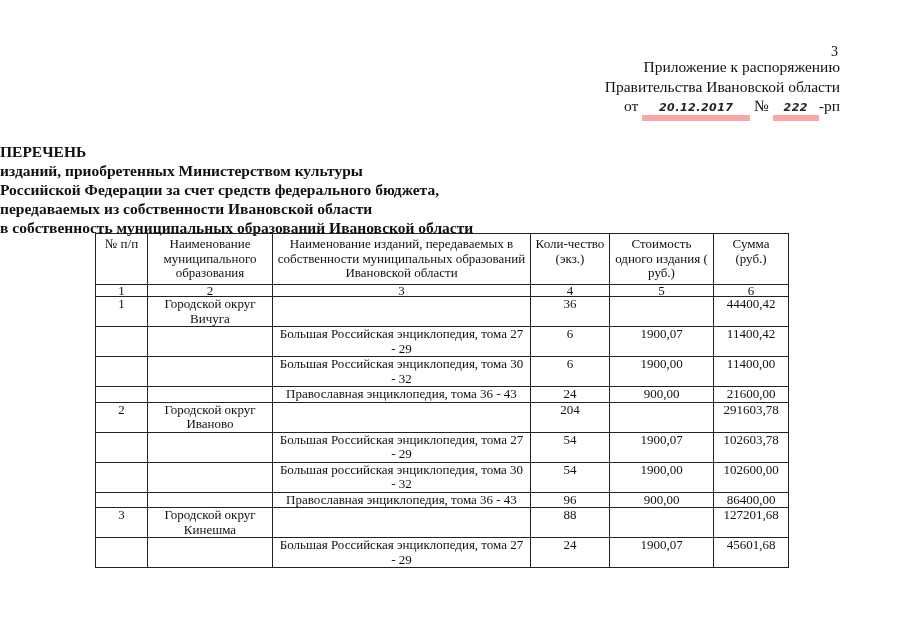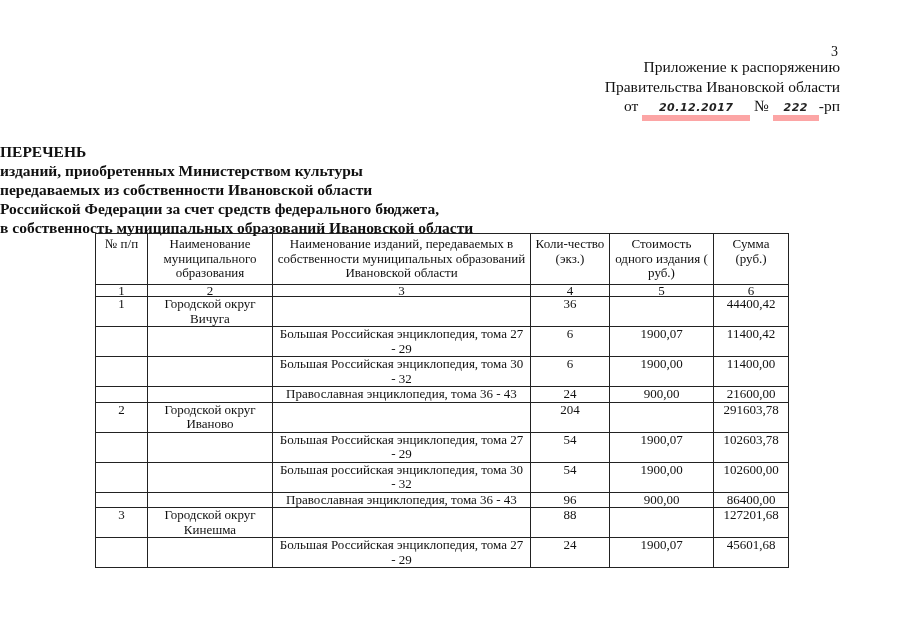--- a/index.html
+++ b/index.html
@@ -74,22 +74,22 @@
     <span>от</span>
     <span class="fill date">20.12.2017</span>
     <span>№</span>
     <span class="fill num">222</span><span>-рп</span>
   </div>
 </div>
 
 <div class="title-block">
   <div class="main">ПЕРЕЧЕНЬ</div>
   <div>изданий, приобретенных Министерством культуры</div>
+  <div>Российской Федерации за счет средств федерального бюджета,</div>
   <div>передаваемых из собственности Ивановской области</div>
-  <div>Российской Федерации за счет средств федерального бюджета,</div>
   <div>в собственность муниципальных образований Ивановской области</div>
 </div>
 
 <table class="list">
   <colgroup>
     <col class="c1">
       <col class="c2">
       <col class="c3">
       <col class="c4">
       <col class="c5">

